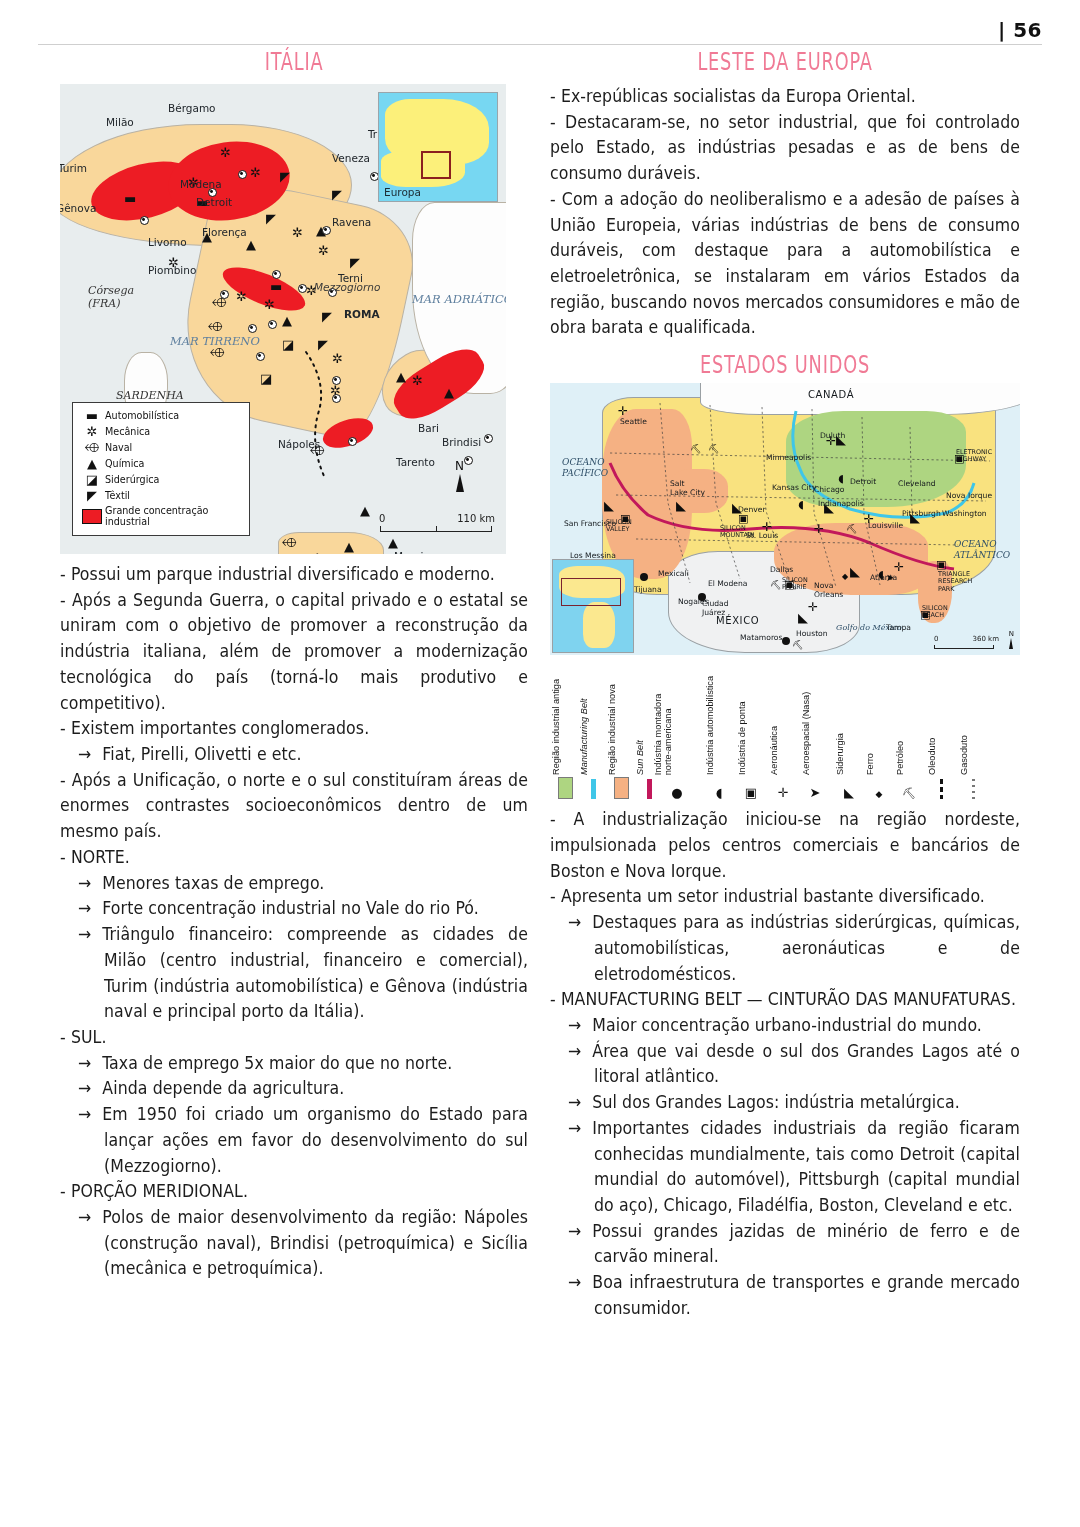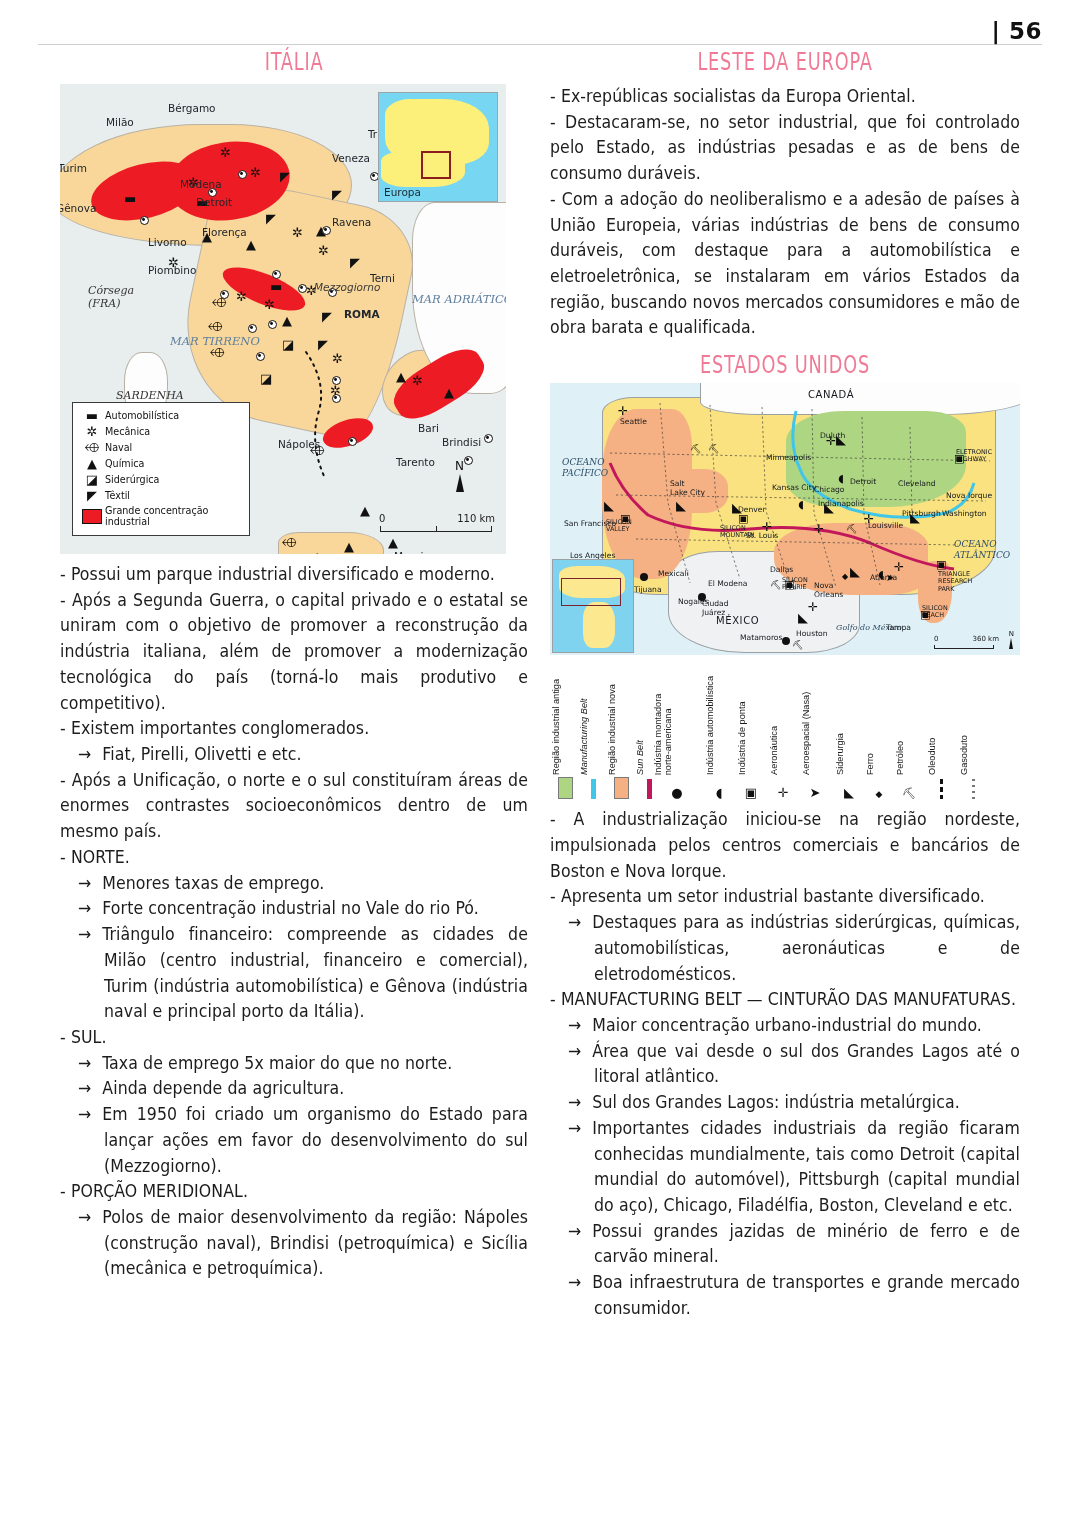--- a/index.html
+++ b/index.html
@@ -24,21 +24,21 @@
     left: 38px;
     right: 38px;
     height: 26px;
     border-bottom: 1.5px solid #cfcfcf;
   }
   .page-number {
     position: absolute;
     right: 0;
     top: 0;
     font-family: "DejaVu Sans", sans-serif;
-    font-size: 23px;
+    font-size: 20px;
     font-weight: bold;
     letter-spacing: .5px;
     color: #111;
   }
 
   
   .columns {
     position: absolute;
     top: 48px;
     left: 38px;
@@ -507,21 +507,21 @@
       <div class="it-city" style="left:-2px; top:78px;">Turim</div>
       <div class="it-city" style="left:308px; top:44px;">Trieste</div>
       <div class="it-city" style="left:272px; top:68px;">Veneza</div>
       <div class="it-city" style="left:120px; top:94px;">Modena</div>
       <div class="it-city" style="left:136px; top:112px;">Detroit</div>
       <div class="it-city" style="left:-4px; top:118px;">Gênova</div>
       <div class="it-city" style="left:272px; top:132px;">Ravena</div>
       <div class="it-city" style="left:142px; top:142px;">Florença</div>
       <div class="it-city" style="left:88px; top:152px;">Livorno</div>
       <div class="it-city" style="left:88px; top:180px;">Piombino</div>
-      <div class="it-city" style="left:278px; top:188px;margin-left:32px;">Terni</div>
+      <div class="it-city" style="left:278px; top:188px;">Terni</div>
       <div class="it-city bold" style="left:284px; top:224px;">ROMA</div>
       <div class="it-city" style="left:218px; top:354px;">Nápoles</div>
       <div class="it-city" style="left:358px; top:338px;">Bari</div>
       <div class="it-city" style="left:382px; top:352px;">Brindisi</div>
       <div class="it-city" style="left:336px; top:372px;">Tarento</div>
       <div class="it-city" style="left:334px; top:466px;">Messina</div>
 
       <div class="it-water-label" style="left:352px; top:208px;">MAR ADRIÁTICO</div>
       <div class="it-water-label" style="left:110px; top:250px;">MAR TIRRENO</div>
 
@@ -647,21 +647,21 @@
       </svg>
 
       <div class="us-label big" style="left:258px; top:6px;">CANADÁ</div>
       <div class="us-label big" style="left:166px; top:232px;">MÉXICO</div>
       <div class="us-ocean" style="left:12px; top:74px;">OCEANO<br>PACÍFICO</div>
       <div class="us-ocean" style="left:404px; top:156px;">OCEANO<br>ATLÂNTICO</div>
       <div class="us-ocean" style="left:286px; top:240px; font-size:8px;">Golfo do México</div>
 
       <div class="us-label" style="left:70px; top:34px;">Seattle</div>
       <div class="us-label" style="left:14px; top:136px;">San Francisco</div>
-      <div class="us-label" style="left:20px; top:168px;">Los Angeles</div>
+      <div class="us-label" style="left:20px; top:168px;">Los Messina</div>
       <div class="us-label" style="left:120px; top:96px;">Salt<br>Lake City</div>
       <div class="us-label" style="left:188px; top:122px;">Denver</div>
       <div class="us-label" style="left:216px; top:70px;">Minneapolis</div>
       <div class="us-label" style="left:222px; top:100px;">Kansas City</div>
       <div class="us-label" style="left:196px; top:148px;">St. Louis</div>
       <div class="us-label" style="left:264px; top:102px;">Chicago</div>
       <div class="us-label" style="left:268px; top:116px;">Indianapolis</div>
       <div class="us-label" style="left:270px; top:48px;">Duluth</div>
       <div class="us-label" style="left:300px; top:94px;">Detroit</div>
       <div class="us-label" style="left:348px; top:96px;">Cleveland</div>

